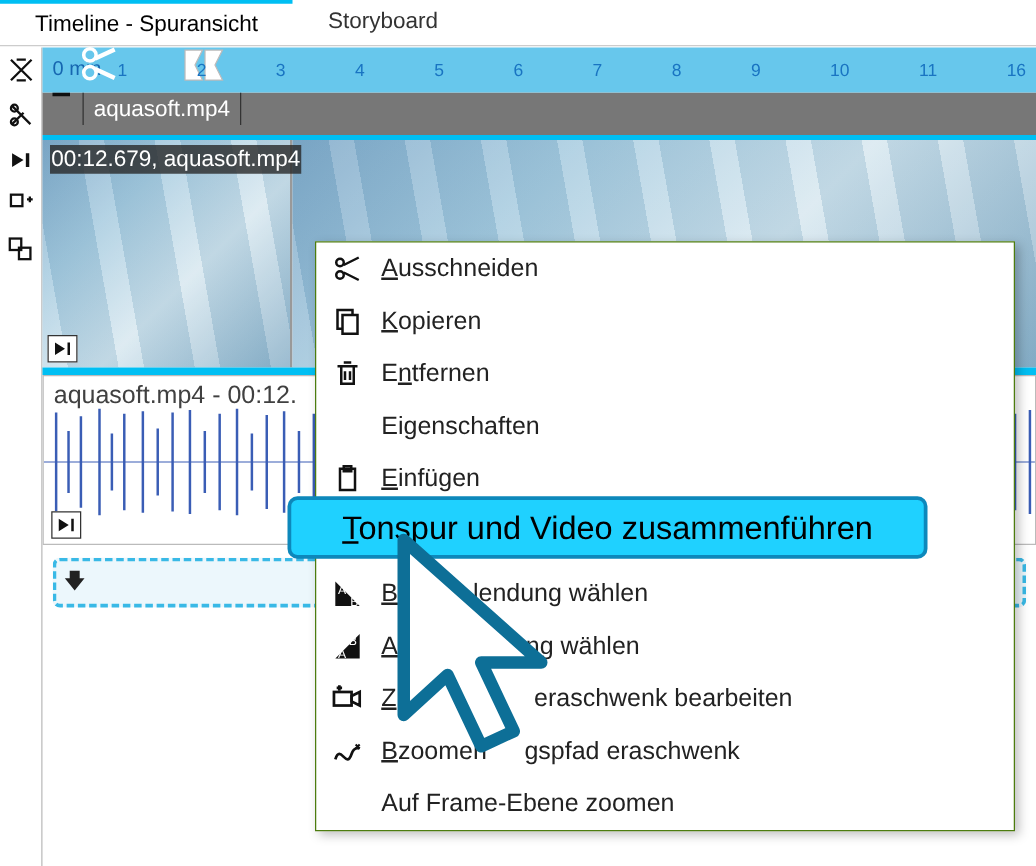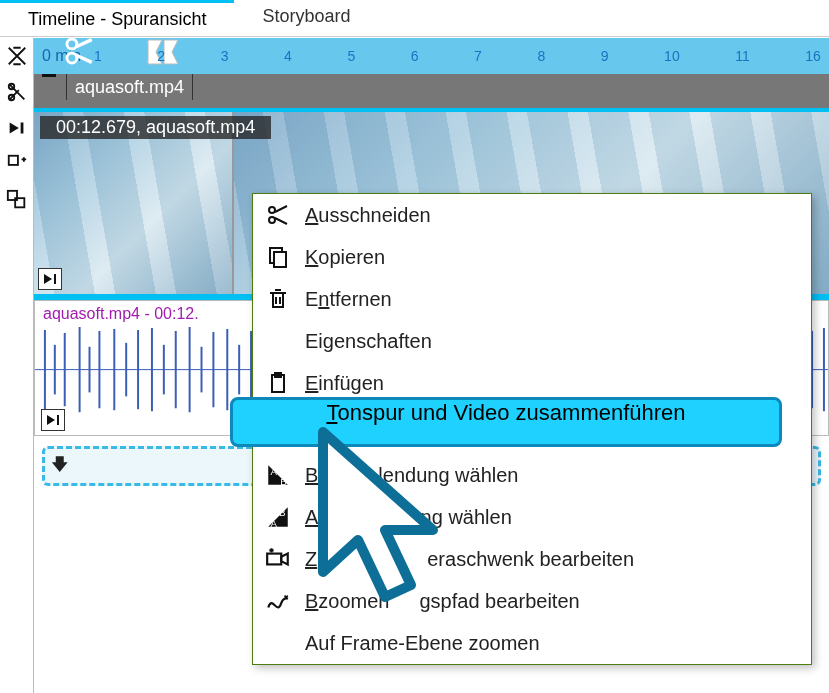--- a/index.html
+++ b/index.html
@@ -14,41 +14,41 @@
 .ruler{background:#67c7ec;height:36px;position:relative;display:flex;align-items:center;color:#1a6ea8;font-size:14px}
 .ruler .firstlabel{position:absolute;left:8px;color:#1666b0;font-size:16px}
 .ruler .ticks{position:absolute;left:60px;right:0;display:flex;justify-content:space-between;padding-right:8px}
 .ruler .tick{color:#1974c2;font-size:14px}
 .ruler .scissors{position:absolute;left:28px;top:-4px;color:#fff;z-index:2}
 .ruler .flag{position:absolute;left:108px;top:0}
 .trackhdr{background:#777;color:#fff;height:34px;display:flex;align-items:flex-start;padding-left:8px;font-size:18px;gap:10px}
 .trackhdr .dash{width:14px;height:3px;background:#111}
 .trackhdr .hdrborder{border-left:1px solid #333;border-right:1px solid #333;height:26px;padding:0 8px;display:flex;align-items:center}
 .videorow{position:relative;height:192px;border-top:4px solid #00bff3}
-.videolabel{position:absolute;left:6px;top:4px;background:rgba(40,40,40,0.8);color:#fff;padding:1px 16px;font-size:18px;z-index:2}
+.videolabel{position:absolute;left:6px;top:4px;background:rgba(40,40,40,0.8);color:#fff;padding:1px 1px;font-size:18px;z-index:2}
 .videothumb{position:absolute;top:0;bottom:6px;background:linear-gradient(135deg,#7ea8c8 0%,#a8cce0 30%,#d8e8f0 60%,#8ab0c8 100%);border-right:2px solid #999}
 .vt1{left:0;width:200px}
 .vt2{left:200px;width:600px}
 .videothumb::after{content:"";position:absolute;inset:0;background:repeating-linear-gradient(80deg,rgba(255,255,255,0.15) 0 20px,rgba(100,150,180,0.2) 20px 60px)}
 .videorow .underbar{position:absolute;left:0;right:0;bottom:0;height:6px;background:#00bff3}
 .smallicon{position:absolute;left:4px;bottom:10px;width:24px;height:22px;background:#fff;border:1px solid #333;z-index:2;display:flex;align-items:center;justify-content:center}
 .audiorow{position:relative;height:136px;background:#fff;border:1px solid #bbb}
-.audiolabel{position:absolute;left:8px;top:4px;color:#a21caf;font-size:16px;z-index:3}
+.audiolabel{position:absolute;left:8px;top:4px;color:#404040;font-size:20px;z-index:3}
 .audiowav{position:absolute;left:0;right:0;top:24px;bottom:20px;overflow:hidden}
 .wave{position:absolute;inset:0}
 .smallicon2{position:absolute;left:6px;bottom:4px;width:24px;height:22px;background:#fff;border:1px solid #333;z-index:2;display:flex;align-items:center;justify-content:center}
 .droprow{margin:10px 8px;border:3px dashed #39b9e6;border-radius:6px;height:40px;display:flex;align-items:center;padding-left:6px;font-size:17px;color:#222;background:rgba(180,225,245,0.25)}
 .droprow .darr{margin-right:6px}
 .ctxmenu{position:absolute;left:252px;top:193px;width:560px;background:#fff;border:1px solid #4d7c0f;box-shadow:3px 3px 8px rgba(0,0,0,0.25);z-index:20}
 .ctxitem{display:flex;align-items:center;height:42px;font-size:20px;color:#222}
 .ctxitem .cicon{width:50px;display:flex;align-items:center;justify-content:center;color:#111}
 .ctxitem .ctext{flex:1;padding-left:2px}
 .ctxitem .u{text-decoration:underline}
 .ctxitem.noicon .cicon{visibility:hidden}
-.ctxhl{position:absolute;left:230px;top:397px;width:552px;height:50px;background:#1fd1ff;border:3px solid #0d88bb;border-radius:8px;z-index:25;display:flex;align-items:flex-start;justify-content:center;color:#000;font-size:22px}
+.ctxhl{position:absolute;left:230px;top:397px;width:512px;height:50px;background:#1fd1ff;border:3px solid #0d88bb;border-radius:8px;z-index:25;display:flex;align-items:center;justify-content:center;color:#000;font-size:26px}
 .ctxhl .u{text-decoration:underline}
 .cursor{position:absolute;left:313px;top:422px;z-index:40}
 </style>
 </head>
 <body>
 
 <div class="tabs">
   <div class="tab active">Timeline - Spuransicht</div>
   <div class="tab">Storyboard</div>
 </div>
@@ -252,21 +252,21 @@
       </span>
     <span class="ctext"><span class="u">Z</span><span style="visibility:hidden">xxxxxxxxxxx</span><span>eraschwenk bearbeiten</span></span>
   </div>
   <div class="ctxitem">
     <span class="cicon">
         <svg width="26" height="26" viewBox="0 0 24 24">
           <path d="M3 18c4-12 8 8 12-4 2-6 6-4 6-4" fill="none" stroke="#111" stroke-width="2"></path>
           <path d="M18 7l3 3M21 7l-3 3" stroke="#111" stroke-width="1.5"></path>
         </svg>
       </span>
-    <span class="ctext"><span class="u">B</span><span>zoomen</span><span style="visibility:hidden">xxx</span><span>gspfad bearbeiten</span></span>
+    <span class="ctext"><span class="u">B</span><span>zoomen</span><span style="visibility:hidden">xxx</span><span>gspfad eraschwenk</span></span>
   </div>
   <div class="ctxitem noicon">
     <span class="cicon"></span>
     <span class="ctext">Auf Frame-Ebene zoomen</span>
   </div>
 </div>
 
 <div class="ctxhl">
   <span><span class="u">T</span>onspur und Video zusammenführen</span>
 

